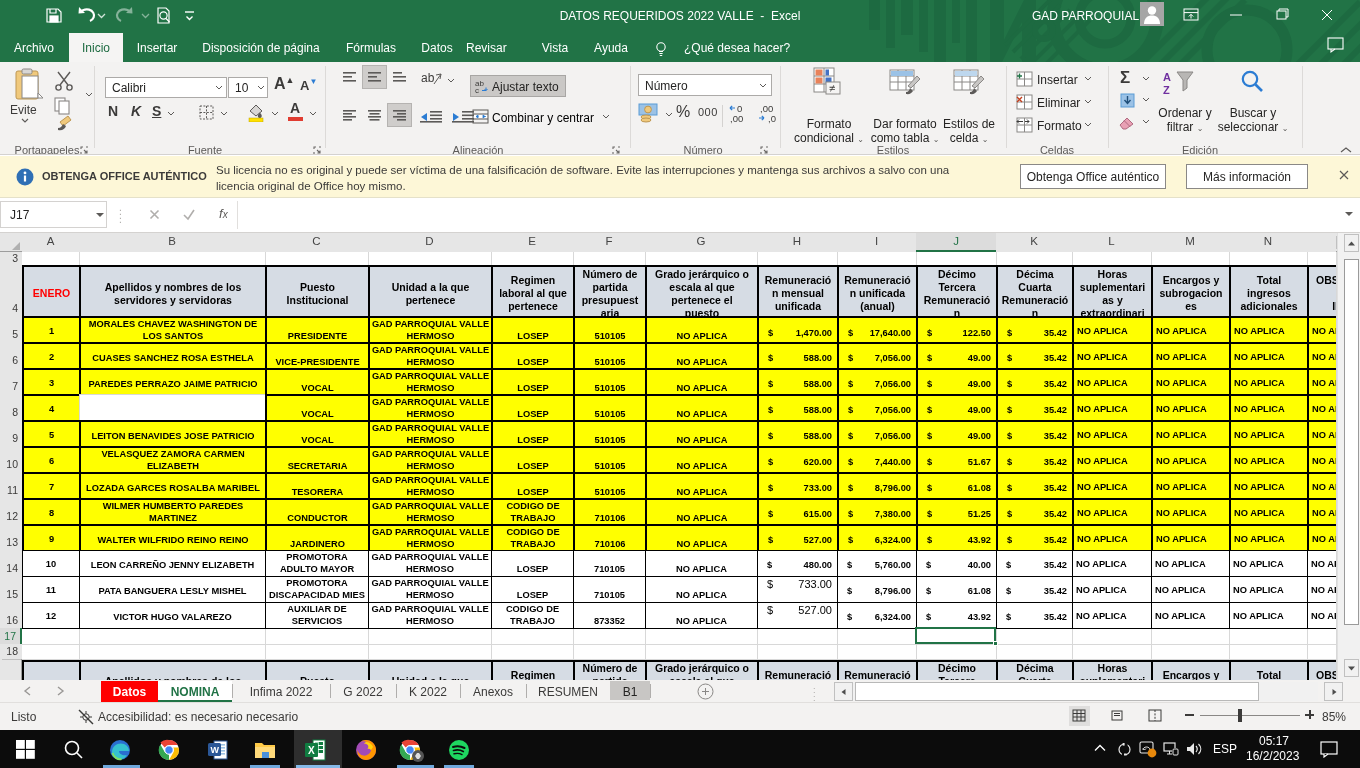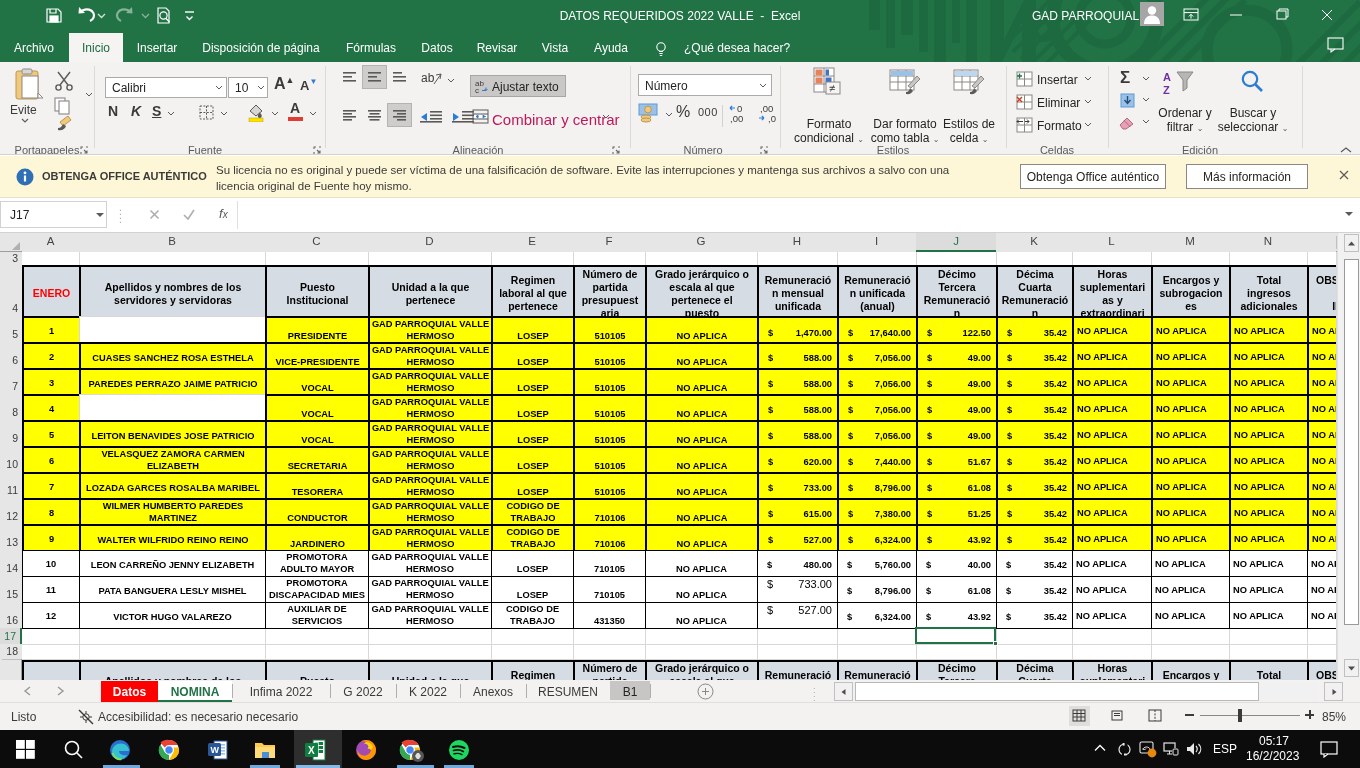--- a/index.html
+++ b/index.html
@@ -83,21 +83,21 @@
 </g>
     </svg>
   </div>
 <div class="ab" style="left:0;top:28px;width:1360px;height:34px">
     <div class="ab tt" style="left:5px;top:5px;width:58px;height:29px;color:#fff;font-size:12px;text-align:center;padding-top:8px">Archivo</div>
     <div class="ab tt" style="left:69px;top:5px;width:54px;height:29px;background:#f5f4f3;color:#1e6b41;font-size:12px;text-align:center;padding-top:8px">Inicio</div>
     <div class="ab tt" style="left:126px;top:5px;width:62px;height:29px;color:#fff;font-size:12px;text-align:center;padding-top:8px">Insertar</div>
     <div class="ab tt" style="left:191px;top:5px;width:140px;height:29px;color:#fff;font-size:12px;text-align:center;padding-top:8px">Disposición de página</div>
     <div class="ab tt" style="left:335px;top:5px;width:72px;height:29px;color:#fff;font-size:12px;text-align:center;padding-top:8px">Fórmulas</div>
     <div class="ab tt" style="left:410px;top:5px;width:54px;height:29px;color:#fff;font-size:12px;text-align:center;padding-top:8px">Datos</div>
-    <div class="ab tt" style="left:466px;top:5px;width:62px;height:29px;color:#fff;font-size:12px;text-align:center;padding-top:8px">Revisar</div>
+    <div class="ab tt" style="left:466px;top:5px;width:62px;height:29px;color:#fff;font-size:12px;padding-top:8px">Revisar</div>
     <div class="ab tt" style="left:531px;top:5px;width:48px;height:29px;color:#fff;font-size:12px;text-align:center;padding-top:8px">Vista</div>
     <div class="ab tt" style="left:583px;top:5px;width:56px;height:29px;color:#fff;font-size:12px;text-align:center;padding-top:8px">Ayuda</div>
     <svg class="ab" style="left:652px;top:12px" width="18" height="18" viewBox="0 0 18 18">
 <g stroke="#fff" fill="none" stroke-width="1.1">
         <circle cx="9" cy="7" r="4.2"></circle>
         <path d="M7 11.5 h4 m-3.6 2 h3.2 m-2.8 2 h2.4"></path>
       </g>
     </svg>
     <div class="ab tt" style="left:684px;top:13px;color:#fff;font-size:12px">¿Qué desea hacer?</div>
     <svg class="ab" style="left:1326px;top:8px" width="20" height="18" viewBox="0 0 20 18">
@@ -277,21 +277,21 @@
 <div class="ab tt" style="left:492px;top:18px;font-size:12px;color:#252423">Ajustar texto</div>
     <svg class="ab" style="left:472px;top:47px" width="17" height="15" viewBox="0 0 17 15">
 <g stroke="#5c5a58" fill="none">
         <rect x="1" y="1" width="15" height="13"></rect>
         <line x1="1" y1="5" x2="16" y2="5"></line>
         <line x1="1" y1="10" x2="16" y2="10"></line>
       </g>
 <rect x="2" y="6" width="13" height="3" fill="#fff"></rect>
       <path d="M4 7.5 l2.5 0 m5 0 l2.5 0 M4 7.5 l2 -1.5 v3 z M13 7.5 l-2 -1.5 v3 z" stroke="#2b7cd3" fill="#2b7cd3" stroke-width=".8"></path>
     </svg>
-    <div class="ab tt" style="left:492px;top:49px;font-size:15px;color:#be185d">Combinar y centrar</div>
+    <div class="ab tt" style="left:492px;top:49px;font-size:12px;color:#000000">Combinar y centrar</div>
     <svg class="ab" style="left:601px;top:52px" width="10" height="6" viewBox="0 0 10 6">
       <path d="M2 1 l3 3 3-3" stroke="#5c5a58" fill="none" stroke-width="1"></path>
     </svg>
     <div class="ab" style="left:638px;top:12px;width:134px;height:22px;background:#fff;border:1px solid #acaaa8;font-size:12px;color:#252423;padding:4px 0 0 6px">Número</div>
     <svg class="ab" style="left:758px;top:21px" width="10" height="6" viewBox="0 0 10 6">
       <path d="M2 1 l3 3 3-3" stroke="#5c5a58" fill="none" stroke-width="1"></path>
     </svg>
     <svg class="ab" style="left:638px;top:41px" width="22" height="20" viewBox="0 0 22 20">
 <rect x="1" y="1" width="18" height="11" fill="#9bc2e6" stroke="#5b9bd5"></rect>
       <circle cx="10" cy="6.5" r="3.4" fill="#f0c97c" stroke="#bd9753"></circle>
@@ -436,21 +436,21 @@
     </svg>
     <div class="ab" style="left:1203px;top:44px;width:100px;text-align:center;font-size:12px;color:#252423">Buscar y<br>seleccionar <span style="font-size:8px;color:#5c5a58">⌄</span></div>
   </div>
 <div class="ab" style="left:0;top:156px;width:1360px;height:42px;background:#fdf7d7;border-bottom:1px solid #e5e1c9">
 <svg class="ab" style="left:16px;top:12px" width="18" height="18" viewBox="0 0 18 18">
       <circle cx="9" cy="9" r="8.5" fill="#2f6fb5"></circle>
       <rect x="7.9" y="7.5" width="2.2" height="6" fill="#fff"></rect>
       <circle cx="9" cy="4.9" r="1.4" fill="#fff"></circle>
     </svg>
 <div class="ab tt" style="left:42px;top:14px;font-size:11px;font-weight:bold;color:#3b3a39">OBTENGA OFFICE AUTÉNTICO</div>
-<div class="ab" style="left:216px;top:6px;width:750px;font-size:11.5px;color:#3b3a39;line-height:16px">Su licencia no es original y puede ser víctima de una falsificación de software. Evite las interrupciones y mantenga sus archivos a salvo con una licencia original de Fuente hoy mismo.</div>
+<div class="ab" style="left:216px;top:6px;width:750px;font-size:11.5px;color:#3b3a39;line-height:16px">Su licencia no es original y puede ser víctima de una falsificación de software. Evite las interrupciones y mantenga sus archivos a salvo con una licencia original de Office hoy mismo.</div>
 <div class="ab tt" style="left:1020px;top:8px;width:146px;height:25px;background:#fff;border:1px solid #8a8886;font-size:12px;color:#252423;text-align:center;padding-top:5px">Obtenga Office auténtico</div>
 <div class="ab tt" style="left:1186px;top:8px;width:122px;height:25px;background:#fff;border:1px solid #8a8886;font-size:12px;color:#252423;text-align:center;padding-top:5px">Más información</div>
 <svg class="ab" style="left:1338px;top:13px" width="12" height="12" viewBox="0 0 12 12">
       <path d="M2 2 l8 8 m0-8 l-8 8" stroke="#5c5a58" stroke-width="1.2" fill="none"></path>
     </svg>
 </div>
 <div class="ab" style="left:0;top:198px;width:1360px;height:35px;background:#fff;border-bottom:1px solid #d4d2d0">
 <div class="ab" style="left:0px;top:3px;width:107px;height:27px;background:#fff;border:1px solid #d4d2d0"></div>
 <div class="ab tt" style="left:10px;top:10px;font-size:12px;color:#252423">J17</div>
 <svg class="ab" style="left:95px;top:14px" width="10" height="6" viewBox="0 0 10 6">
@@ -579,20 +579,21 @@
     <div class="ab" style="left:645px;top:32px;width:112px;height:51px;background:#d6dce4;border-top:2px solid #000;border-left:2px solid #000;font-size:10.5px;color:#000;text-align:center;font-weight:bold;line-height:13px;overflow:hidden;padding:0.5px 0px 0 0px;">Grado jerárquico o<br>escala al que<br>pertenece el<br>puesto</div>
     <div class="ab" style="left:757px;top:32px;width:80px;height:51px;background:#d6dce4;border-top:2px solid #000;border-left:2px solid #000;font-size:10.5px;color:#000;text-align:center;font-weight:bold;line-height:13px;overflow:hidden;padding:7.0px 0px 0 0px;">Remuneració<br>n mensual<br>unificada</div>
     <div class="ab" style="left:837px;top:32px;width:79px;height:51px;background:#d6dce4;border-top:2px solid #000;border-left:2px solid #000;font-size:10.5px;color:#000;text-align:center;font-weight:bold;line-height:13px;overflow:hidden;padding:7.0px 0px 0 0px;">Remuneració<br>n unificada<br>(anual)</div>
     <div class="ab" style="left:916px;top:32px;width:80px;height:51px;background:#d6dce4;border-top:2px solid #000;border-left:2px solid #000;font-size:10.5px;color:#000;text-align:center;font-weight:bold;line-height:13px;overflow:hidden;padding:0.5px 0px 0 0px;">Décimo<br>Tercera<br>Remuneració<br>n</div>
     <div class="ab" style="left:996px;top:32px;width:76px;height:51px;background:#d6dce4;border-top:2px solid #000;border-left:2px solid #000;font-size:10.5px;color:#000;text-align:center;font-weight:bold;line-height:13px;overflow:hidden;padding:0.5px 0px 0 0px;">Décima<br>Cuarta<br>Remuneració<br>n</div>
     <div class="ab" style="left:1072px;top:32px;width:79px;height:51px;background:#d6dce4;border-top:2px solid #000;border-left:2px solid #000;font-size:10.5px;color:#000;text-align:center;font-weight:bold;line-height:13px;overflow:hidden;padding:0.5px 0px 0 0px;">Horas<br>suplementari<br>as y<br>extraordinari</div>
     <div class="ab" style="left:1151px;top:32px;width:78px;height:51px;background:#d6dce4;border-top:2px solid #000;border-left:2px solid #000;font-size:10.5px;color:#000;text-align:center;font-weight:bold;line-height:13px;overflow:hidden;padding:7.0px 0px 0 0px;">Encargos y<br>subrogacion<br>es</div>
     <div class="ab" style="left:1229px;top:32px;width:78px;height:51px;background:#d6dce4;border-top:2px solid #000;border-left:2px solid #000;font-size:10.5px;color:#000;text-align:center;font-weight:bold;line-height:13px;overflow:hidden;padding:7.0px 0px 0 0px;">Total<br>ingresos<br>adicionales</div>
     <div class="ab" style="left:1307px;top:32px;width:29px;height:51px;background:#d6dce4;border-top:2px solid #000;border-left:2px solid #000;font-size:10.5px;color:#000;text-align:center;font-weight:bold;line-height:13px;overflow:hidden;padding:7.0px 0px 0 0px;"><span style="display:block;text-align:left;padding-left:7px">OBS</span><br><span style="display:block;text-align:right;margin-right:-2px">Il</span><br></div>
     <div class="ab" style="left:22px;top:83.0px;width:57px;height:25.95999999999998px;background:#ffff00;border-top:2px solid #000;border-left:2px solid #000;font-size:9.3px;color:#000;text-align:center;font-weight:bold;line-height:11.3px;overflow:hidden;padding:8.3px 0px 0 0px;">1</div>
+    <div class="ab" style="left:79px;top:83.0px;width:186px;height:25.95999999999998px;background:#ffff00;border-top:2px solid #000;border-left:2px solid #000;font-size:9.3px;color:#000;text-align:center;font-weight:bold;line-height:12px;overflow:hidden;padding:0.0px 0px 0 0px;">MORALES CHAVEZ WASHINGTON DE<br>LOS SANTOS</div>
     <div class="ab" style="left:265px;top:83.0px;width:103px;height:25.95999999999998px;background:#ffff00;border-top:2px solid #000;border-left:2px solid #000;font-size:9.3px;color:#000;text-align:center;font-weight:bold;line-height:12px;overflow:hidden;padding:12.0px 0px 0 0px;">PRESIDENTE</div>
     <div class="ab" style="left:368px;top:83.0px;width:123px;height:25.95999999999998px;background:#ffff00;border-top:2px solid #000;border-left:2px solid #000;font-size:9.3px;color:#000;text-align:center;font-weight:bold;line-height:12px;overflow:hidden;padding:0.0px 0px 0 0px;">GAD PARROQUIAL VALLE<br>HERMOSO</div>
     <div class="ab" style="left:491px;top:83.0px;width:82px;height:25.95999999999998px;background:#ffff00;border-top:2px solid #000;border-left:2px solid #000;font-size:9.3px;color:#000;text-align:center;font-weight:bold;line-height:12px;overflow:hidden;padding:12.0px 0px 0 0px;">LOSEP</div>
     <div class="ab" style="left:573px;top:83.0px;width:72px;height:25.95999999999998px;background:#ffff00;border-top:2px solid #000;border-left:2px solid #000;font-size:9.3px;color:#000;text-align:center;font-weight:bold;line-height:12px;overflow:hidden;padding:12.0px 0px 0 0px;">510105</div>
     <div class="ab" style="left:645px;top:83.0px;width:112px;height:25.95999999999998px;background:#ffff00;border-top:2px solid #000;border-left:2px solid #000;font-size:9.3px;color:#000;text-align:center;font-weight:bold;line-height:12px;overflow:hidden;padding:12.0px 0px 0 0px;">NO APLICA</div>
     <div class="ab" style="left:757px;top:83.0px;width:80px;height:25.95999999999998px;background:#ffff00;border-top:2px solid #000;border-left:2px solid #000;font-size:9.3px;font-weight:bold;color:#000;padding:9.5px 5px 0 9px;overflow:hidden;">
       <span style="float:left">$</span>
       <span style="float:right">1,470.00</span>
     </div>
     <div class="ab" style="left:837px;top:83.0px;width:79px;height:25.95999999999998px;background:#ffff00;border-top:2px solid #000;border-left:2px solid #000;font-size:9.3px;font-weight:bold;color:#000;padding:9.5px 5px 0 9px;overflow:hidden;">
@@ -878,21 +879,21 @@
     </div>
     <div class="ab" style="left:1072px;top:342.6px;width:79px;height:25.959999999999923px;background:#fff;border-top:1px solid #000;border-left:1px solid #000;font-size:9.3px;color:#000;text-align:left;font-weight:bold;line-height:11.3px;overflow:hidden;padding:8.3px 0px 0 3px;">NO APLICA</div>
     <div class="ab" style="left:1151px;top:342.6px;width:78px;height:25.959999999999923px;background:#fff;border-top:1px solid #000;border-left:1px solid #000;font-size:9.3px;color:#000;text-align:left;font-weight:bold;line-height:11.3px;overflow:hidden;padding:8.3px 0px 0 3px;">NO APLICA</div>
     <div class="ab" style="left:1229px;top:342.6px;width:78px;height:25.959999999999923px;background:#fff;border-top:1px solid #000;border-left:1px solid #000;font-size:9.3px;color:#000;text-align:left;font-weight:bold;line-height:11.3px;overflow:hidden;padding:8.3px 0px 0 3px;">NO APLICA</div>
     <div class="ab" style="left:1307px;top:342.6px;width:29px;height:25.959999999999923px;background:#fff;border-top:1px solid #000;border-left:1px solid #000;font-size:9.3px;color:#000;text-align:left;font-weight:bold;line-height:11.3px;overflow:hidden;white-space:nowrap;padding:8.3px 0px 0 3px;">NO APLICA</div>
     <div class="ab" style="left:22px;top:368.55999999999995px;width:57px;height:25.960000000000036px;background:#fff;border-top:1px solid #000;border-left:1px solid #000;font-size:9.3px;color:#000;text-align:center;font-weight:bold;line-height:11.3px;overflow:hidden;padding:8.3px 0px 0 0px;">12</div>
     <div class="ab" style="left:79px;top:368.55999999999995px;width:186px;height:25.960000000000036px;background:#fff;border-top:1px solid #000;border-left:1px solid #000;font-size:9.3px;color:#000;text-align:center;font-weight:bold;line-height:12px;overflow:hidden;padding:8.0px 0px 0 0px;">VICTOR HUGO VALAREZO</div>
     <div class="ab" style="left:265px;top:368.55999999999995px;width:103px;height:25.960000000000036px;background:#fff;border-top:1px solid #000;border-left:1px solid #000;font-size:9.3px;color:#000;text-align:center;font-weight:bold;line-height:12px;overflow:hidden;padding:0.0px 0px 0 0px;">AUXILIAR DE<br>SERVICIOS</div>
     <div class="ab" style="left:368px;top:368.55999999999995px;width:123px;height:25.960000000000036px;background:#fff;border-top:1px solid #000;border-left:1px solid #000;font-size:9.3px;color:#000;text-align:center;font-weight:bold;line-height:12px;overflow:hidden;padding:0.0px 0px 0 0px;">GAD PARROQUIAL VALLE<br>HERMOSO</div>
     <div class="ab" style="left:491px;top:368.55999999999995px;width:82px;height:25.960000000000036px;background:#fff;border-top:1px solid #000;border-left:1px solid #000;font-size:9.3px;color:#000;text-align:center;font-weight:bold;line-height:12px;overflow:hidden;padding:0.0px 0px 0 0px;">CODIGO DE<br>TRABAJO</div>
-    <div class="ab" style="left:573px;top:368.55999999999995px;width:72px;height:25.960000000000036px;background:#fff;border-top:1px solid #000;border-left:1px solid #000;font-size:9.3px;color:#000;text-align:center;font-weight:bold;line-height:12px;overflow:hidden;padding:12.0px 0px 0 0px;">431350</div>
+    <div class="ab" style="left:573px;top:368.55999999999995px;width:72px;height:25.960000000000036px;background:#fff;border-top:1px solid #000;border-left:1px solid #000;font-size:9.3px;color:#000;text-align:center;font-weight:bold;line-height:12px;overflow:hidden;padding:12.0px 0px 0 0px;">873352</div>
     <div class="ab" style="left:645px;top:368.55999999999995px;width:112px;height:25.960000000000036px;background:#fff;border-top:1px solid #000;border-left:1px solid #000;font-size:9.3px;color:#000;text-align:center;font-weight:bold;line-height:12px;overflow:hidden;padding:12.0px 0px 0 0px;">NO APLICA</div>
     <div class="ab" style="left:757px;top:368.55999999999995px;width:80px;height:25.960000000000036px;background:#fff;border-top:1px solid #000;border-left:1px solid #000;font-size:9.3px;font-weight:bold;color:#000;padding:1.0px 5px 0 9px;overflow:hidden;">
       <span style="float:left;font-size:11px;font-weight:normal">$</span>
       <span style="float:right;font-size:11px;font-weight:normal">527.00</span>
     </div>
     <div class="ab" style="left:837px;top:368.55999999999995px;width:79px;height:25.960000000000036px;background:#fff;border-top:1px solid #000;border-left:1px solid #000;font-size:9.3px;font-weight:bold;color:#000;padding:9.5px 5px 0 9px;overflow:hidden;">
       <span style="float:left">$</span>
       <span style="float:right">6,324.00</span>
     </div>
     <div class="ab" style="left:916px;top:368.55999999999995px;width:80px;height:25.960000000000036px;background:#fff;border-top:1px solid #000;border-left:1px solid #000;font-size:9.3px;font-weight:bold;color:#000;padding:9.5px 5px 0 9px;overflow:hidden;">

